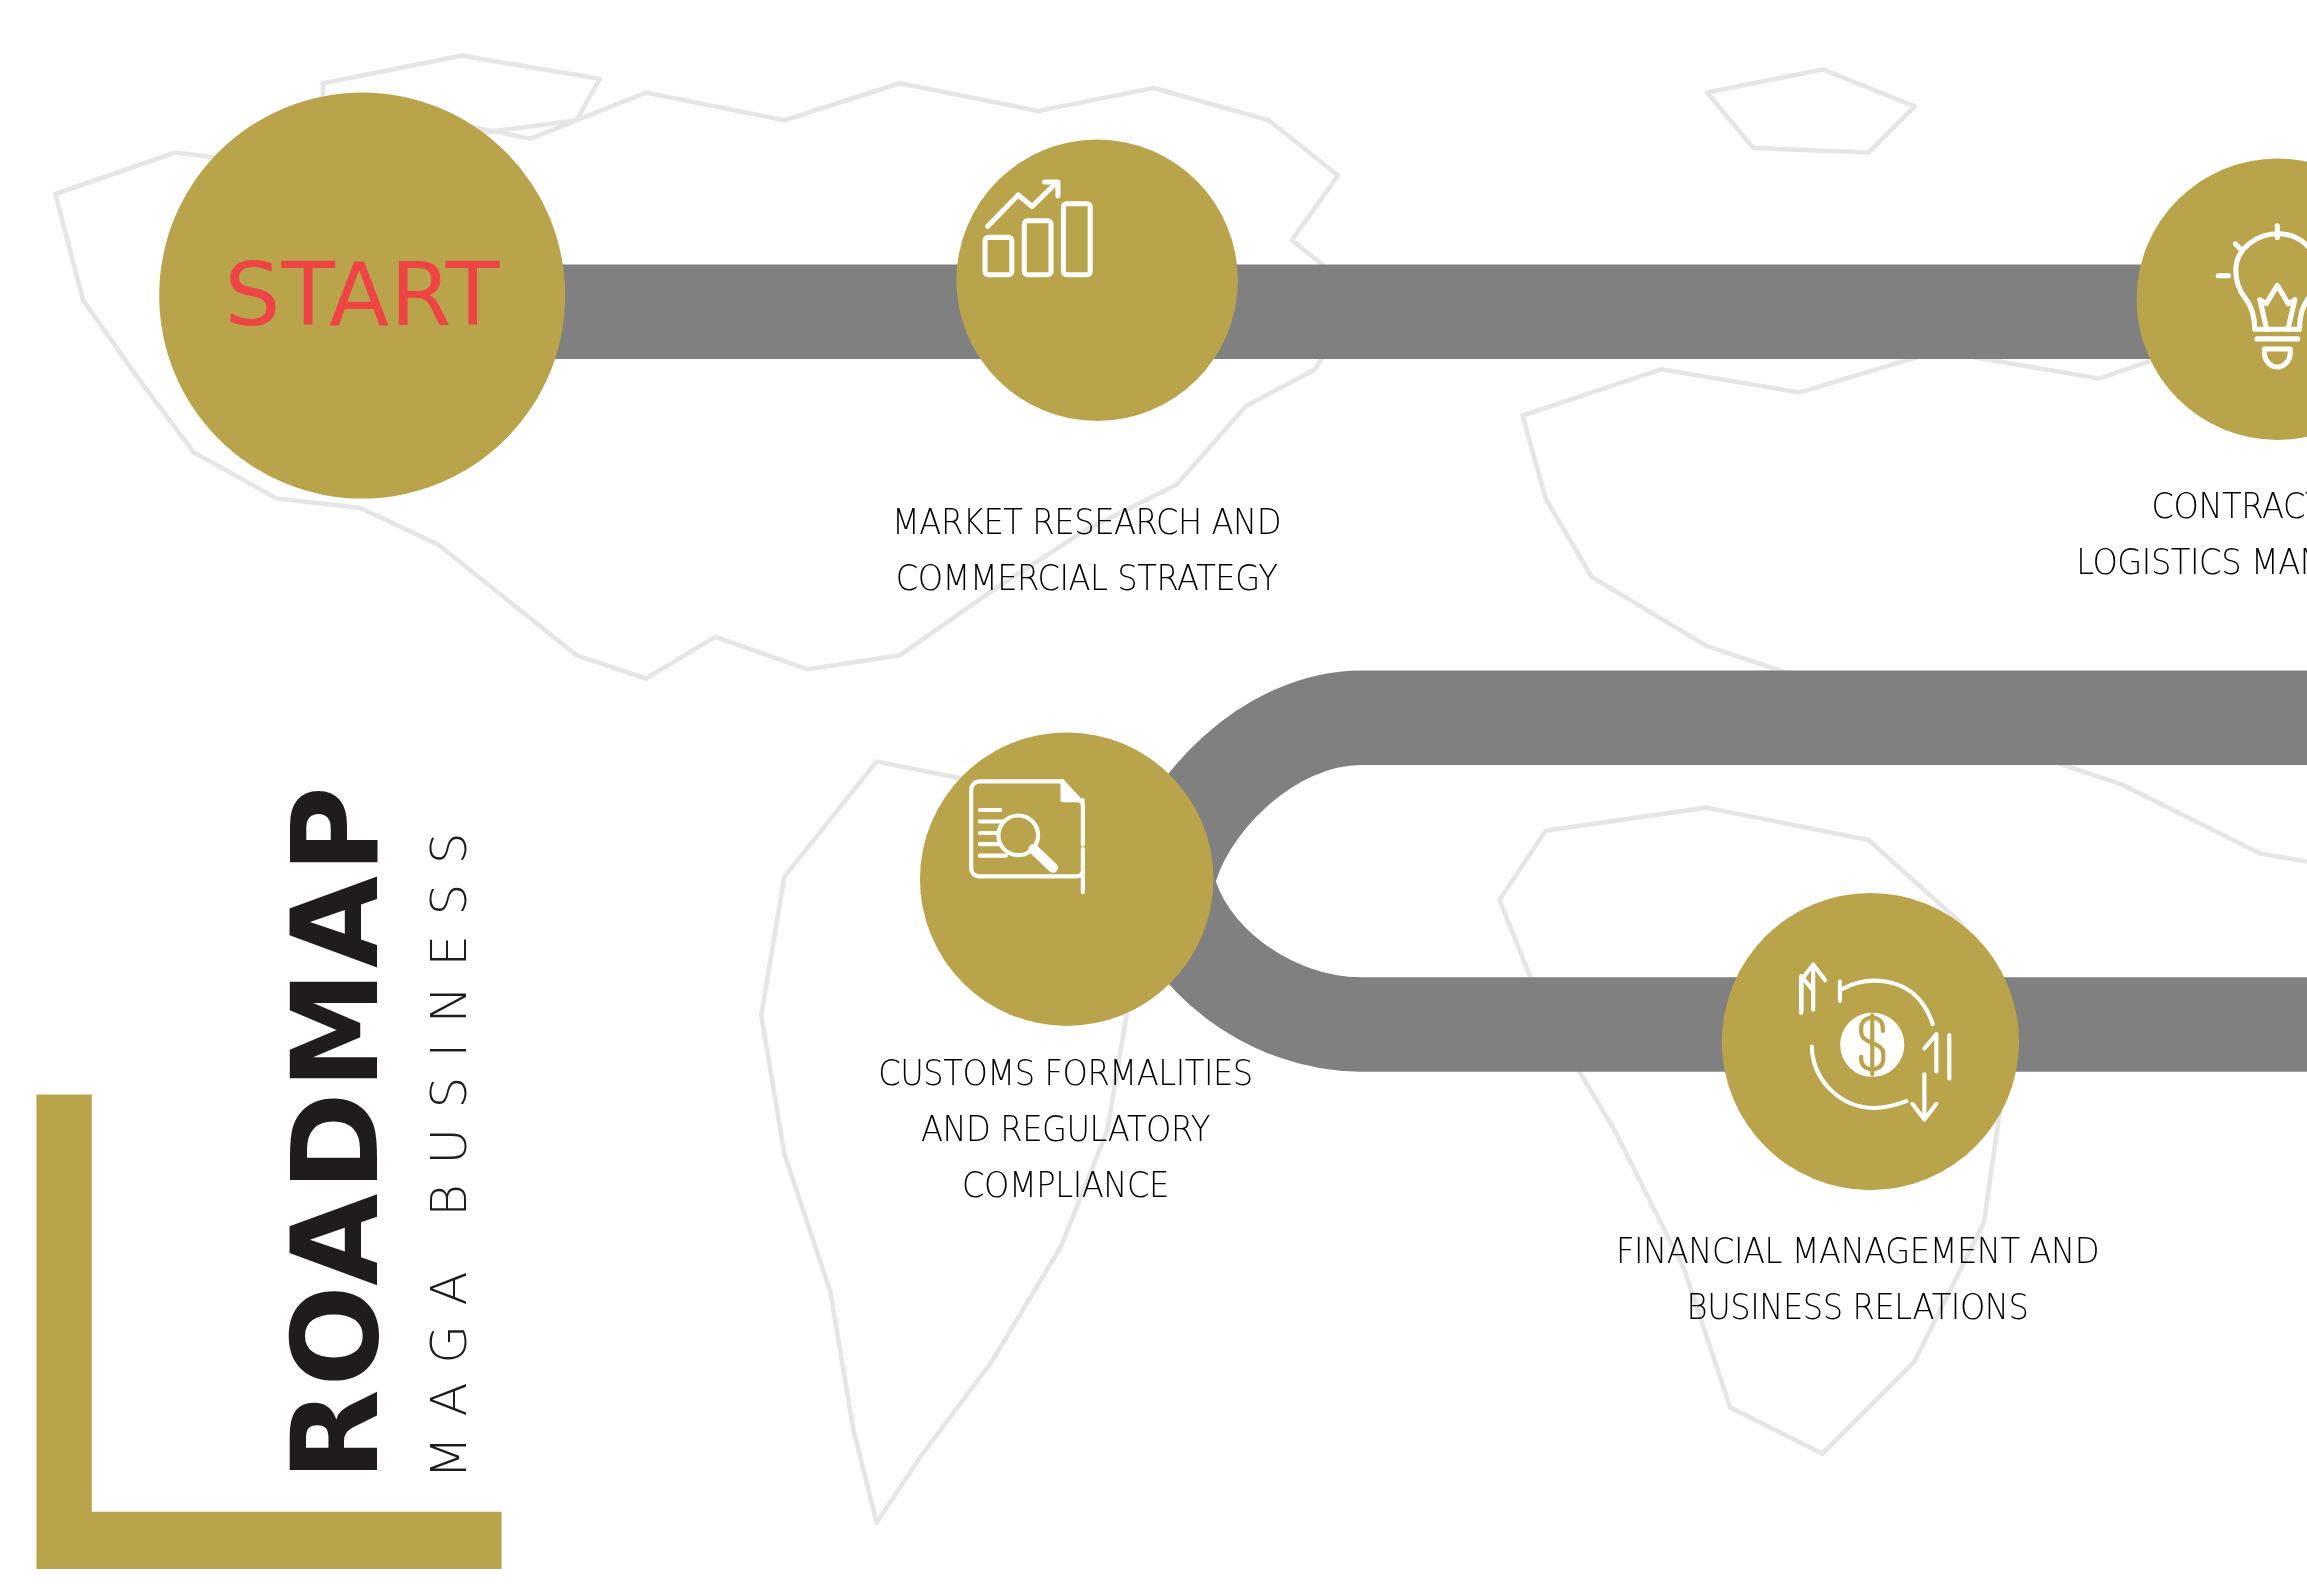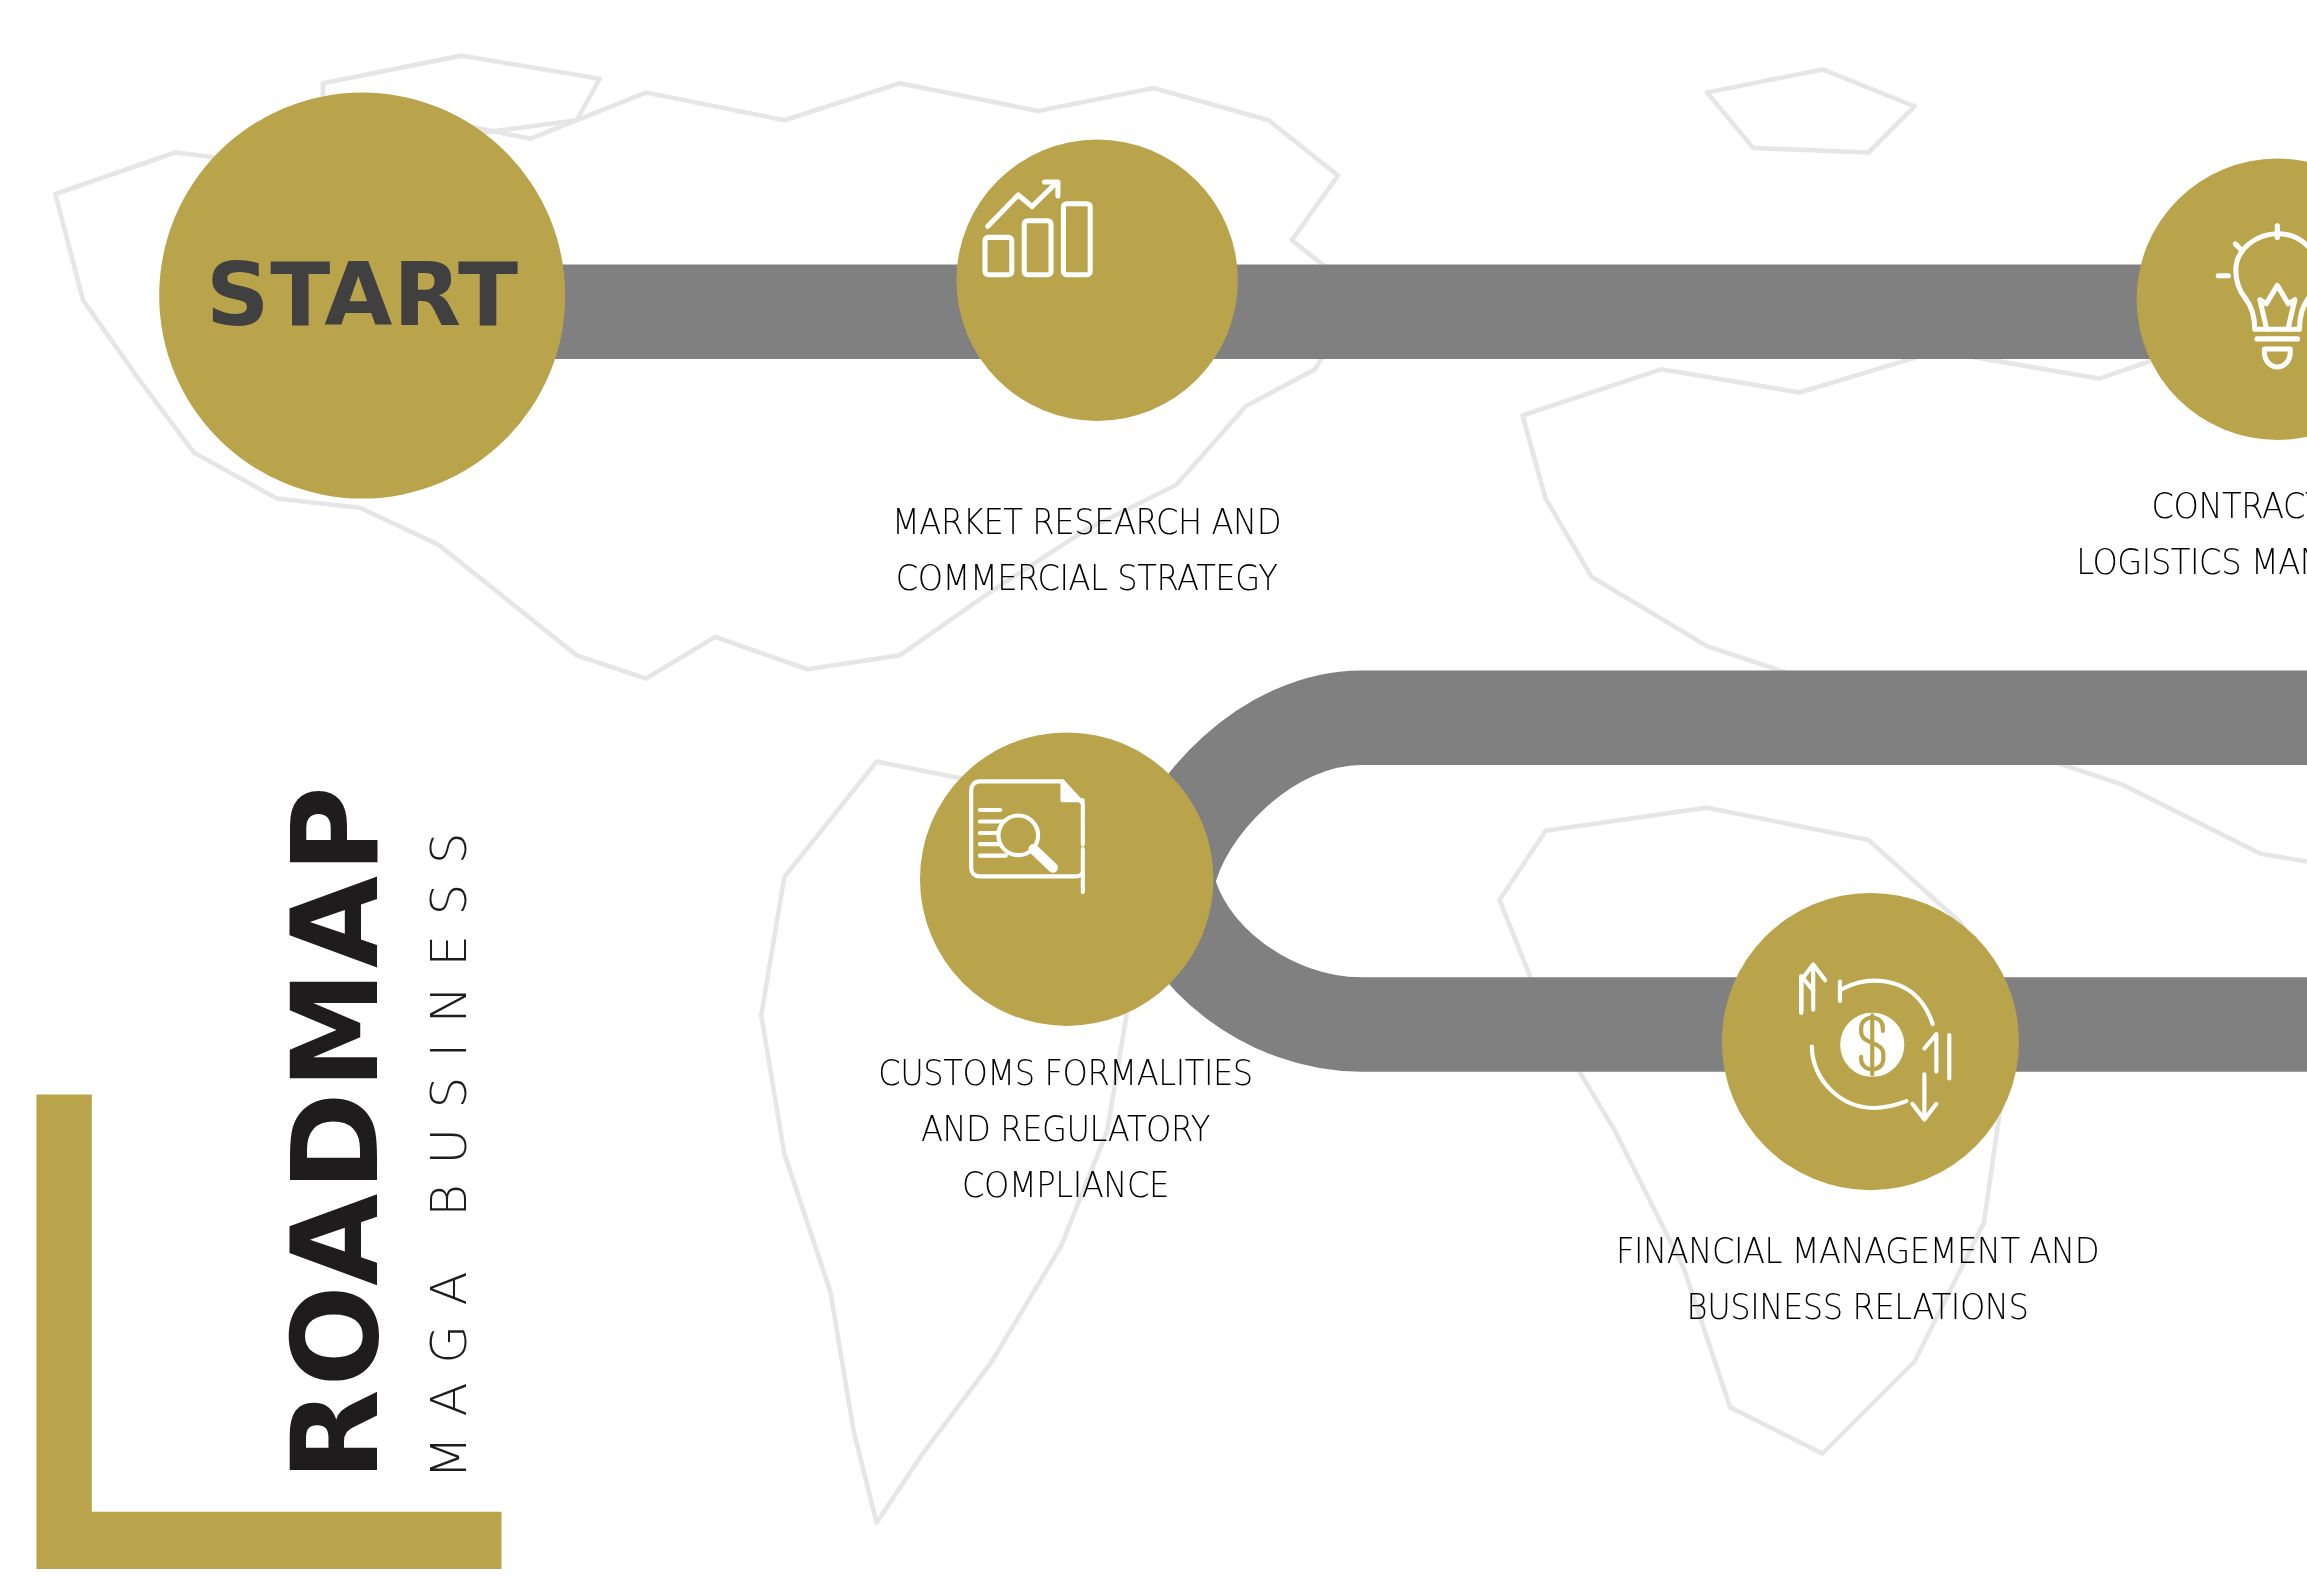--- a/index.html
+++ b/index.html
@@ -15,22 +15,22 @@
     color: #000000;
     text-align: center;
     white-space: pre-line;
     letter-spacing: -0.5px;
     transform: scaleX(0.92);
     transform-origin: center top;
   }
   .node-text {
     position: absolute;
     font-family: "DejaVu Sans", sans-serif;
-    font-weight: 700;
-    color: #404040;
+    font-weight: 400;
+    color: #ef4444;
     text-align: center;
     letter-spacing: 0.9px;
   }
   .vtitle {
     position: absolute;
     font-family: "DejaVu Sans", sans-serif;
     color: #1e1c1c;
     white-space: nowrap;
     transform-origin: left top;
     transform: rotate(-90deg);

